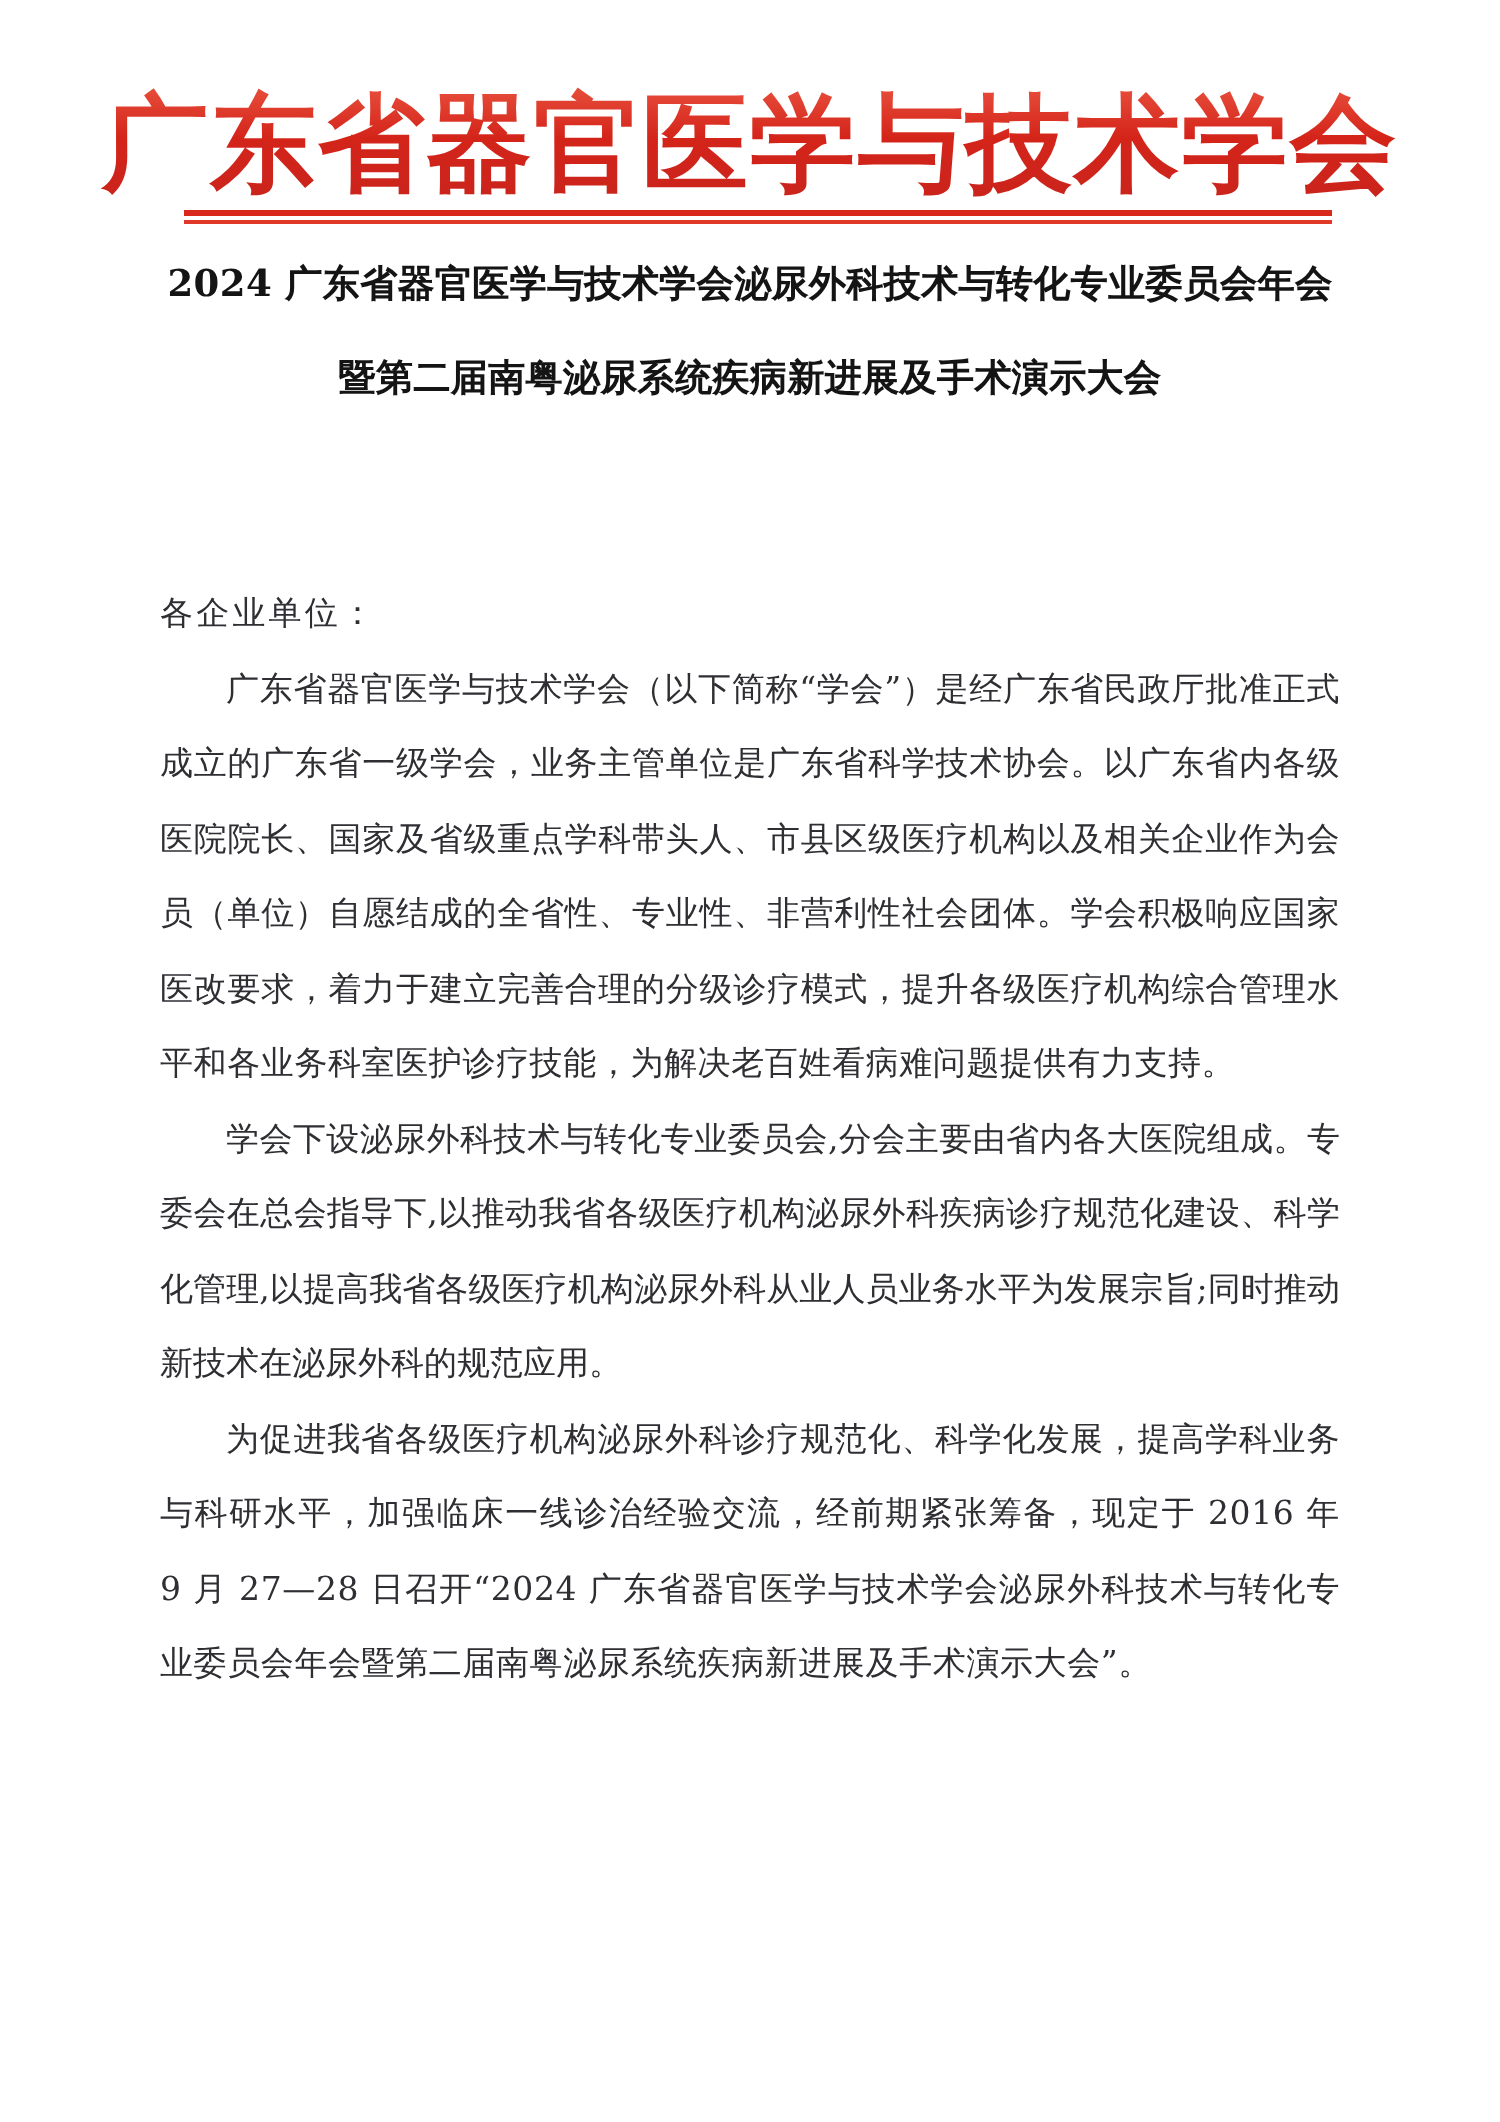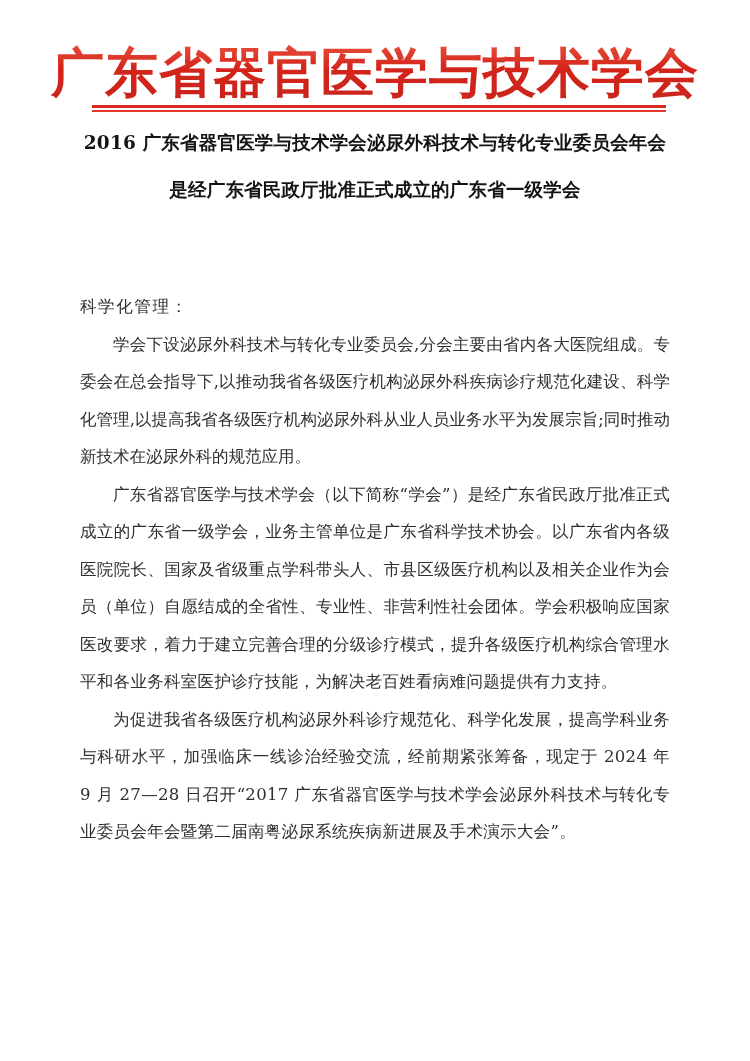--- a/index.html
+++ b/index.html
@@ -121,24 +121,24 @@
 
   <div class="masthead">
     <div class="masthead-title">广东省器官医学与技术学会</div>
     <div class="masthead-rules">
       <div class="rule-thick"></div>
       <div class="rule-thin"></div>
     </div>
   </div>
 
   <div class="heading-block">
-    <div class="heading-line">2016 广东省器官医学与技术学会泌尿外科技术与转化专业委员会年会</div>
-    <div class="heading-line">是经广东省民政厅批准正式成立的广东省一级学会</div>
+    <div class="heading-line">2024 广东省器官医学与技术学会泌尿外科技术与转化专业委员会年会</div>
+    <div class="heading-line">暨第二届南粤泌尿系统疾病新进展及手术演示大会</div>
   </div>
 
   <div class="body-block">
-    <p class="para salutation">科学化管理：</p>
+    <p class="para salutation">各企业单位：</p>
+    <p class="para indent">广东省器官医学与技术学会（以下简称“学会”）是经广东省民政厅批准正式成立的广东省一级学会，业务主管单位是广东省科学技术协会。以广东省内各级医院院长、国家及省级重点学科带头人、市县区级医疗机构以及相关企业作为会员（单位）自愿结成的全省性、专业性、非营利性社会团体。学会积极响应国家医改要求，着力于建立完善合理的分级诊疗模式，提升各级医疗机构综合管理水平和各业务科室医护诊疗技能，为解决老百姓看病难问题提供有力支持。</p>
     <p class="para indent tight">学会下设泌尿外科技术与转化专业委员会,分会主要由省内各大医院组成。专委会在总会指导下,以推动我省各级医疗机构泌尿外科疾病诊疗规范化建设、科学化管理,以提高我省各级医疗机构泌尿外科从业人员业务水平为发展宗旨;同时推动新技术在泌尿外科的规范应用。</p>
-    <p class="para indent">广东省器官医学与技术学会（以下简称“学会”）是经广东省民政厅批准正式成立的广东省一级学会，业务主管单位是广东省科学技术协会。以广东省内各级医院院长、国家及省级重点学科带头人、市县区级医疗机构以及相关企业作为会员（单位）自愿结成的全省性、专业性、非营利性社会团体。学会积极响应国家医改要求，着力于建立完善合理的分级诊疗模式，提升各级医疗机构综合管理水平和各业务科室医护诊疗技能，为解决老百姓看病难问题提供有力支持。</p>
-    <p class="para indent">为促进我省各级医疗机构泌尿外科诊疗规范化、科学化发展，提高学科业务与科研水平，加强临床一线诊治经验交流，经前期紧张筹备，现定于 2024 年 9 月 27—28 日召开“2017 广东省器官医学与技术学会泌尿外科技术与转化专业委员会年会暨第二届南粤泌尿系统疾病新进展及手术演示大会”。</p>
+    <p class="para indent">为促进我省各级医疗机构泌尿外科诊疗规范化、科学化发展，提高学科业务与科研水平，加强临床一线诊治经验交流，经前期紧张筹备，现定于 2016 年 9 月 27—28 日召开“2024 广东省器官医学与技术学会泌尿外科技术与转化专业委员会年会暨第二届南粤泌尿系统疾病新进展及手术演示大会”。</p>
   </div>
 
 </div>
 
 </body></html>

